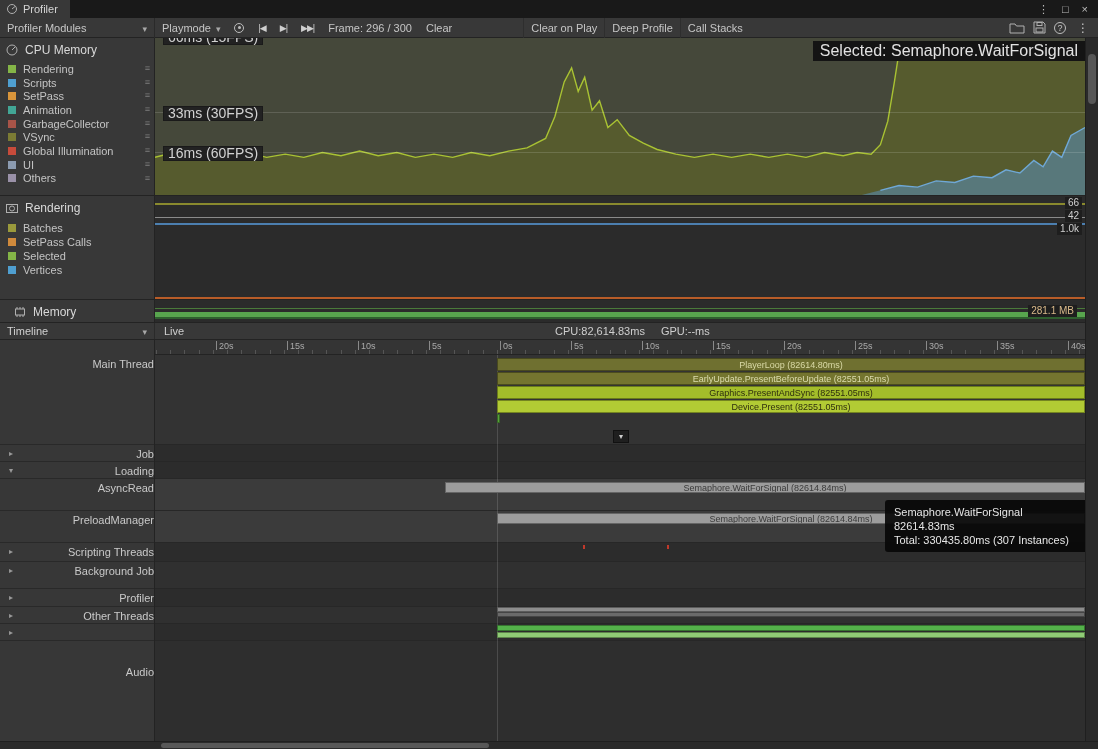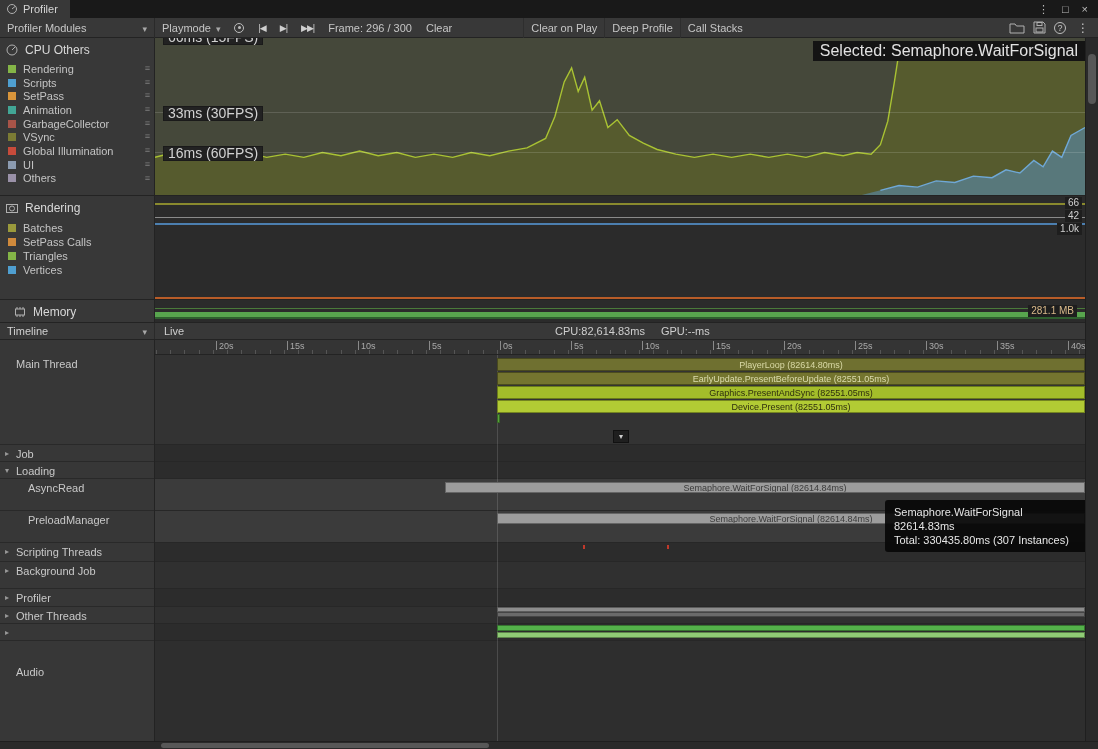--- a/index.html
+++ b/index.html
@@ -65,21 +65,21 @@
   .tl-kebab { position:absolute; right:3px; }
 
   
   .ruler { position:absolute; left:155px; top:340px; width:930px; height:15px; background:#343434; border-bottom:1px solid #232323; overflow:hidden; }
   .ruler-ticks { position:absolute; bottom:0; left:0; width:100%; height:4px;
                  background:repeating-linear-gradient(90deg,#555 0 1px,transparent 1px 14.2px); background-position-x:1px; }
   .ruler-label { position:absolute; top:1px; font-size:9px; color:#ababab; display:flex; align-items:flex-start; gap:2px; }
   .ruler-tick { width:1px; height:9px; background:#8a8a8a; display:inline-block; }
 
   
-  .thread-col { position:absolute; left:0; top:340px; width:155px; height:401px; background:#373737; border-right:1px solid #232323; padding-top:15px; }
+  .thread-col { position:absolute; left:0; top:340px; width:155px; height:401px; background:#373737; border-right:1px solid #232323; padding-top:15px;text-align:right; }
   .thread-row { position:relative; border-bottom:1px solid rgba(0,0,0,0.25); padding-top:3px; color:#c9c9c9; }
   .thread-arrow { position:absolute; left:5px; top:4px; font-size:8px; color:#999999; width:8px; }
   .thread-label { display:block; white-space:nowrap; }
   .lane { position:absolute; left:155px; top:355px; width:930px; height:386px; background:#2e2e2e; overflow:hidden; }
   .lane-rows { position:absolute; inset:0; }
   .lane-row { border-bottom:1px solid #272727; }
   .zero-line { position:absolute; left:342px; top:0; width:1px; height:100%; background:rgba(255,255,255,0.14); }
   .bars { position:absolute; inset:0; }
   .tl-bar { position:absolute; display:flex; align-items:center; justify-content:center; font-size:9px; white-space:nowrap; overflow:hidden; border:1px solid rgba(0,0,0,0.35); }
   .flow-marker { position:absolute; left:458px; top:75px; width:16px; height:13px; background:#1f1f1f; border:1px solid #111; color:#cfcfcf; font-size:8px; display:flex; align-items:center; justify-content:center; }
@@ -149,21 +149,21 @@
     </div>
   </div>
 
   <div class="sidebar">
     <div class="module" id="module-cpu">
       <div class="module-header">
         <svg width="14" height="14" viewBox="0 0 14 14">
           <circle class="stroke" cx="7" cy="7" r="5"></circle>
             <path class="stroke" d="M7 7 L10 4"></path>
         </svg>
-        <span>CPU Others</span>
+        <span>CPU Memory</span>
       </div>
       <div class="legend" id="cpu-legend">
 
           <div class="legend-item">
             <span class="swatch" style="background: rgb(132, 181, 71);"></span>
             <span>Rendering</span>
             <span class="handle"></span>
           </div>
 
           <div class="legend-item">
@@ -230,21 +230,21 @@
             <span>Batches</span>
           </div>
 
           <div class="legend-item">
             <span class="swatch" style="background: rgb(208, 138, 60);"></span>
             <span>SetPass Calls</span>
           </div>
 
           <div class="legend-item">
             <span class="swatch" style="background: rgb(132, 181, 71);"></span>
-            <span>Triangles</span>
+            <span>Selected</span>
           </div>
 
           <div class="legend-item">
             <span class="swatch" style="background: rgb(79, 159, 208);"></span>
             <span>Vertices</span>
           </div>
         </div>
     </div>
     <div class="module" id="module-memory">
       <div class="module-header">

